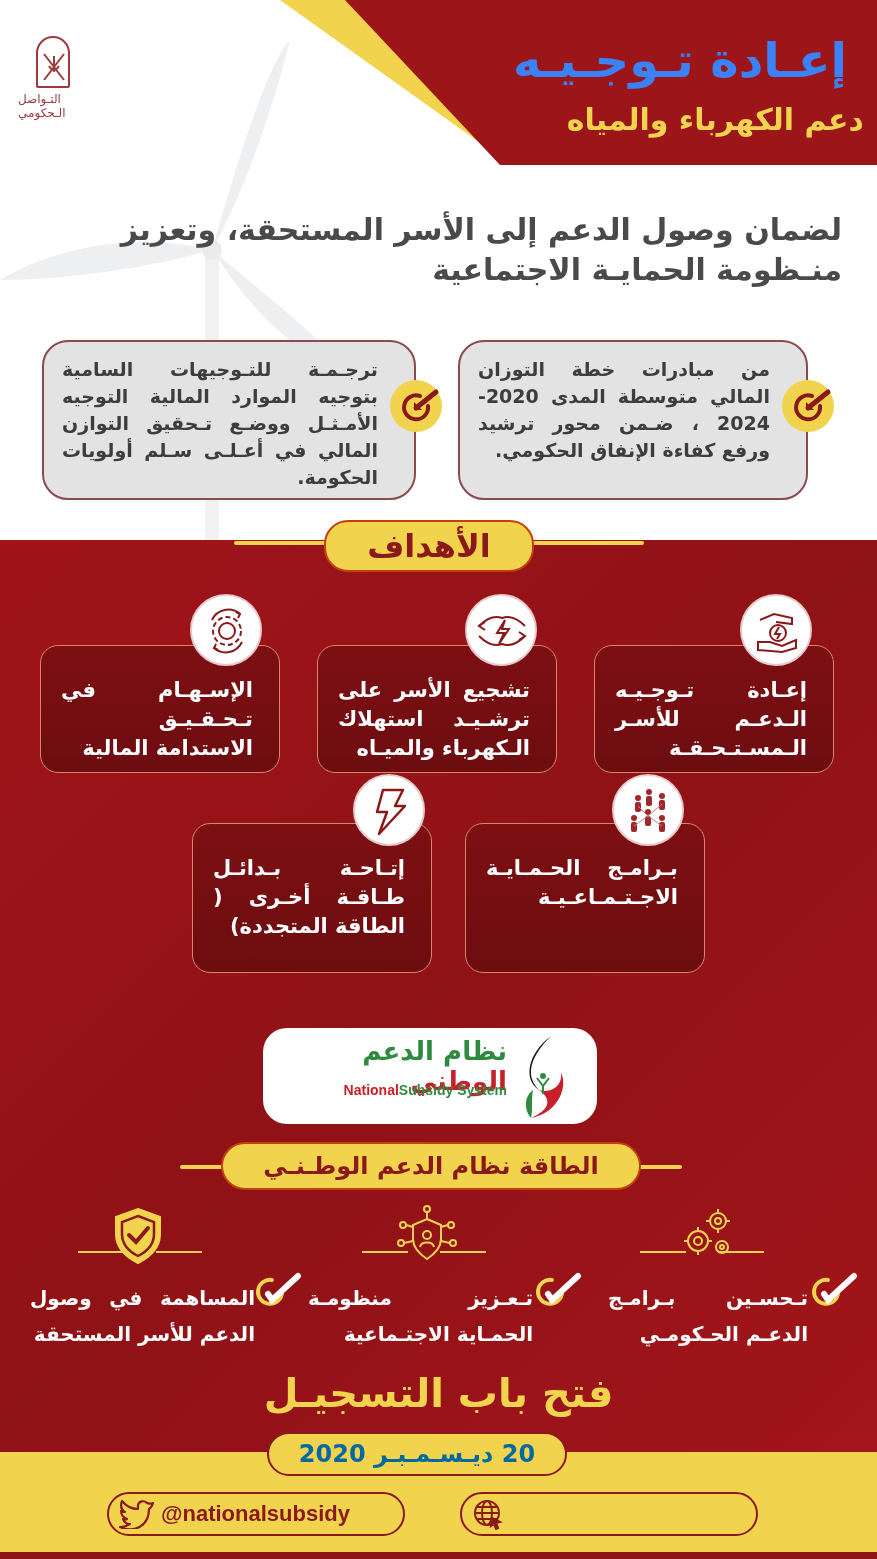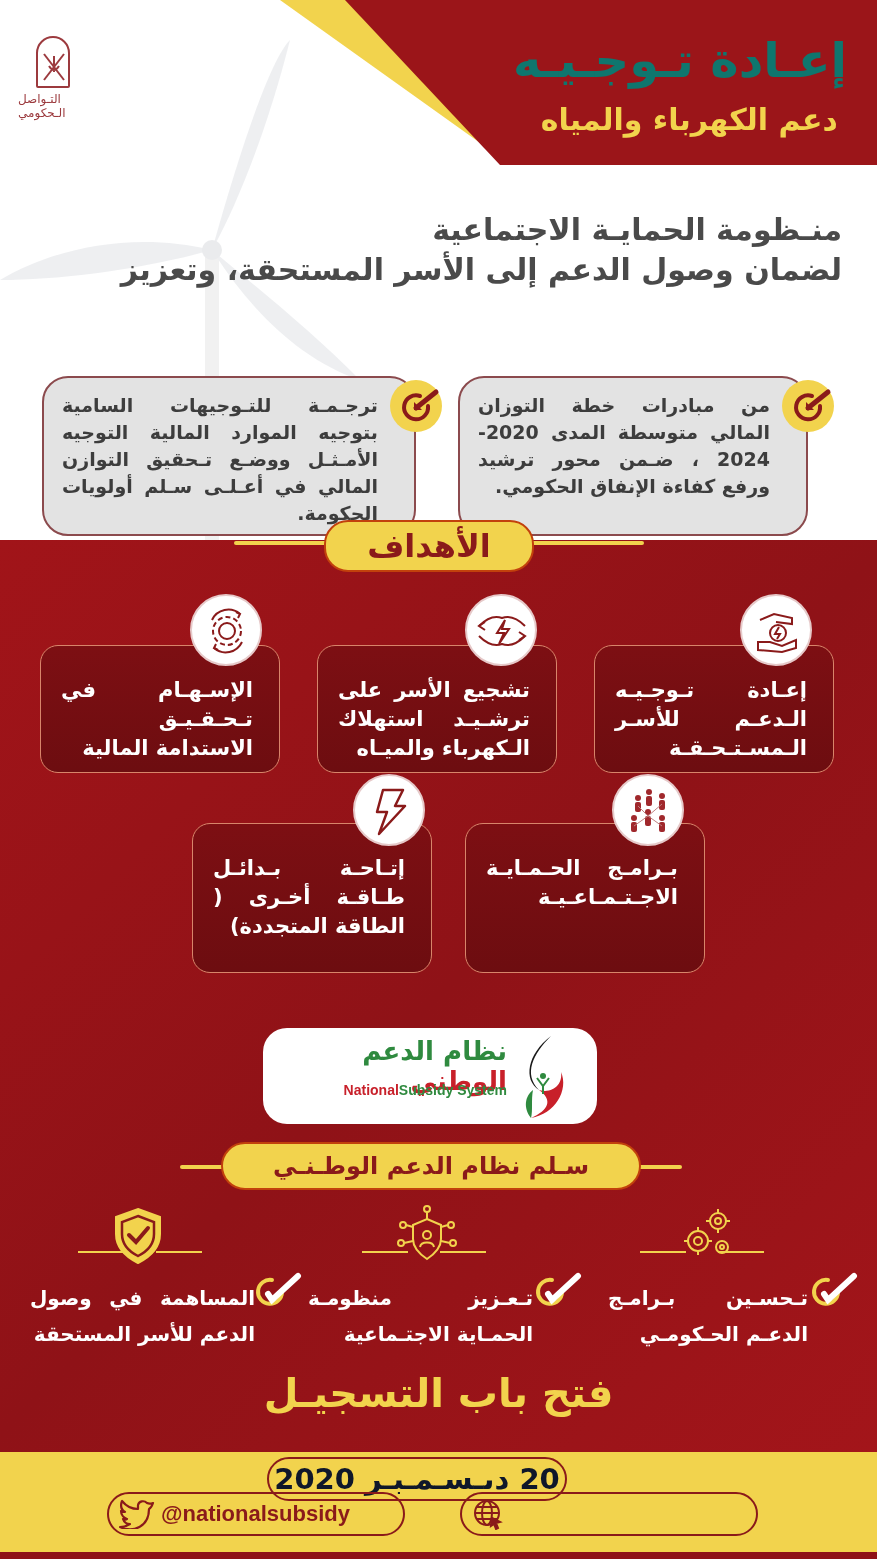--- a/index.html
+++ b/index.html
@@ -19,24 +19,24 @@
     background: #f2d34d;
     clip-path: polygon(280px 0, 877px 0, 877px 150px, 490px 150px);
   }
   .red-wedge {
     position: absolute; left: 0; top: 0; width: 877px; height: 170px;
     background: #9b1519;
     clip-path: polygon(345px 0, 877px 0, 877px 165px, 500px 165px);
   }
   .title-main {
     position: absolute; right: 30px; top: 32px;
-    font-size: 48px; font-weight: bold; color: #0f766e; letter-spacing: 2px;
+    font-size: 48px; font-weight: bold; color: #3b82f6; letter-spacing: 2px;
   }
   .title-sub {
-    position: absolute; right: 39px; top: 102px;
+    position: absolute; right: 13px; top: 102px;
     font-size: 30px; font-weight: bold; color: #f2d34d;
   }
   .logo { position: absolute; left: 18px; top: 36px; width: 70px; height: 95px; text-align: left; }
   .logo .arch {
     width: 34px; height: 52px; margin: 0 auto;
     border: 2px solid #9c3a3e; border-radius: 17px 17px 2px 2px;
     position: relative;
   }
   .logo .arch svg { position: absolute; left: 3px; top: 12px; }
   .logo-text { font-size: 12px; line-height: 14px; color: #9c3a3e; margin-top: 4px; }
@@ -44,21 +44,21 @@
   .lead {
     position: absolute; right: 35px; top: 210px; width: 820px;
     font-size: 30px; line-height: 40px; font-weight: bold; color: #4a4a4a;
     text-align: right;
   }
 
   .info-box {
     position: absolute; top: 340px; height: 160px;
     background: #e3e3e3; border: 2px solid #8b4a4d; border-radius: 26px;
     font-size: 19px; line-height: 27px; color: #3d3d3d; font-weight: bold;
-    padding: 14px 36px 14px 18px; text-align: justify; text-align-last: right; margin-top: 36px;
+    padding: 14px 36px 14px 18px; text-align: justify; text-align-last: right;
   }
   .info-box.right { left: 458px; width: 350px; }
   .info-box.left  { left: 42px;  width: 374px; }
   .target-icon {
     position: absolute; width: 52px; height: 52px; border-radius: 50%;
     background: #f2d34d; top: 380px;
   }
   .target-icon svg { position: absolute; left: 0; top: 0; }
 
   
@@ -110,21 +110,21 @@
     position: absolute; left: 0; width: 877px; top: 1370px; text-align: center;
     font-size: 40px; font-weight: bold; color: #f2d34d;
   }
 
   
   .footer { position: absolute; left: 0; top: 1452px; width: 877px; height: 107px; background: #f2d34d; }
   .footer-bottom { position: absolute; left: 0; top: 1552px; width: 877px; height: 7px; background: #8f1217; }
   .date-pill {
     position: absolute; left: 267px; top: 1432px; width: 300px; height: 44px;
     background: #f2d34d; border: 2px solid #8a1a1a; border-radius: 22px;
-    text-align: center; line-height: 40px; font-size: 29px; font-weight: bold; color: #0f172a; margin-top: 25px;
+    text-align: center; line-height: 40px; font-size: 24px; font-weight: bold; color: #0369a1;
   }
   .link-pill {
     position: absolute; top: 1492px; height: 44px; border: 2px solid #8a1a1a; border-radius: 22px;
     color: #8a1a1a; font-weight: bold; font-size: 22px; line-height: 40px;
     font-family: "Liberation Sans", sans-serif;
     display: flex; align-items: center; padding-left: 10px; gap: 6px;
   }
 </style>
 </head>
 <body>
@@ -153,22 +153,22 @@
         <path d="M13 6 L13 22 M8 16 Q13 24 18 16" stroke="#9c3a3e" stroke-width="2" fill="none"></path>
       </svg>
     </div>
     <div class="logo-text rtl">
       <div>التـواصل</div>
       <div>الـحكومي</div>
     </div>
   </div>
 
   <div class="lead rtl">
+    <div>لضمان وصول الدعم إلى الأسر المستحقة، وتعزيز</div>
     <div>منـظومة الحمايـة الاجتماعية</div>
-    <div>لضمان وصول الدعم إلى الأسر المستحقة، وتعزيز</div>
   </div>
 </div>
 
 <div class="info-box right rtl">من مبادرات خطة التوزان المالي متوسطة المدى 2020-2024 ، ضـمن محور ترشيد ورفع كفاءة الإنفاق الحكومي.</div>
 <div class="target-icon" style="left:782px;">
   <svg width="52" height="52" viewBox="0 0 52 52">
     <path d="M30 16 A12 12 0 1 0 38 26" stroke="#8a1a1a" stroke-width="4" fill="none" stroke-linecap="round"></path>
     <line x1="26" y1="28" x2="46" y2="12" stroke="#8a1a1a" stroke-width="5" stroke-linecap="round"></line>
     <path d="M24 30 L24 22 L32 30 Z" fill="#8a1a1a"></path>
   </svg>
@@ -265,21 +265,21 @@
   <svg class="nss-mark" width="60" height="86" viewBox="0 0 60 86">
     <path d="M38 2 C 20 20, 10 40, 26 56 C 10 46, 14 20, 38 2 Z" fill="#1a1a1a"></path>
     <path d="M26 56 C 40 60, 50 50, 48 38 C 56 56, 42 80, 18 84 C 36 76, 40 66, 26 56 Z" fill="#c8202a"></path>
     <path d="M18 84 C 10 74, 12 62, 20 56 C 18 66, 20 76, 18 84 Z" fill="#2f8a3f"></path>
     <circle cx="30" cy="42" r="3" fill="#2f8a3f"></circle>
     <path d="M24 44 L30 52 L36 44 M30 52 L30 60" stroke="#2f8a3f" stroke-width="2" fill="none"></path>
   </svg>
 </div>
 
 <div class="pill-line" style="left:180px; top:1165px; width:502px;"></div>
-<div class="pill-header rtl" style="left:221px; top:1142px; width:420px; height:48px; font-size:24px; line-height:44px;">سـلم نظام الدعم الوطـنـي</div>
+<div class="pill-header rtl" style="left:221px; top:1142px; width:420px; height:48px; font-size:24px; line-height:44px;">الطاقة نظام الدعم الوطـنـي</div>
 
 <div class="dash" style="left:640px;"></div>
 <div class="dash" style="left:718px;"></div>
 <svg class="goal-symbol" style="left:676px;" width="60" height="56" viewBox="0 0 60 56" fill="none" stroke="#f2d34d" stroke-width="2">
   <circle cx="22" cy="36" r="10"></circle>
     <circle cx="22" cy="36" r="4"></circle>
   <circle cx="42" cy="16" r="8"></circle>
     <circle cx="42" cy="16" r="3"></circle>
   <circle cx="46" cy="42" r="6"></circle>
     <circle cx="46" cy="42" r="2"></circle>

